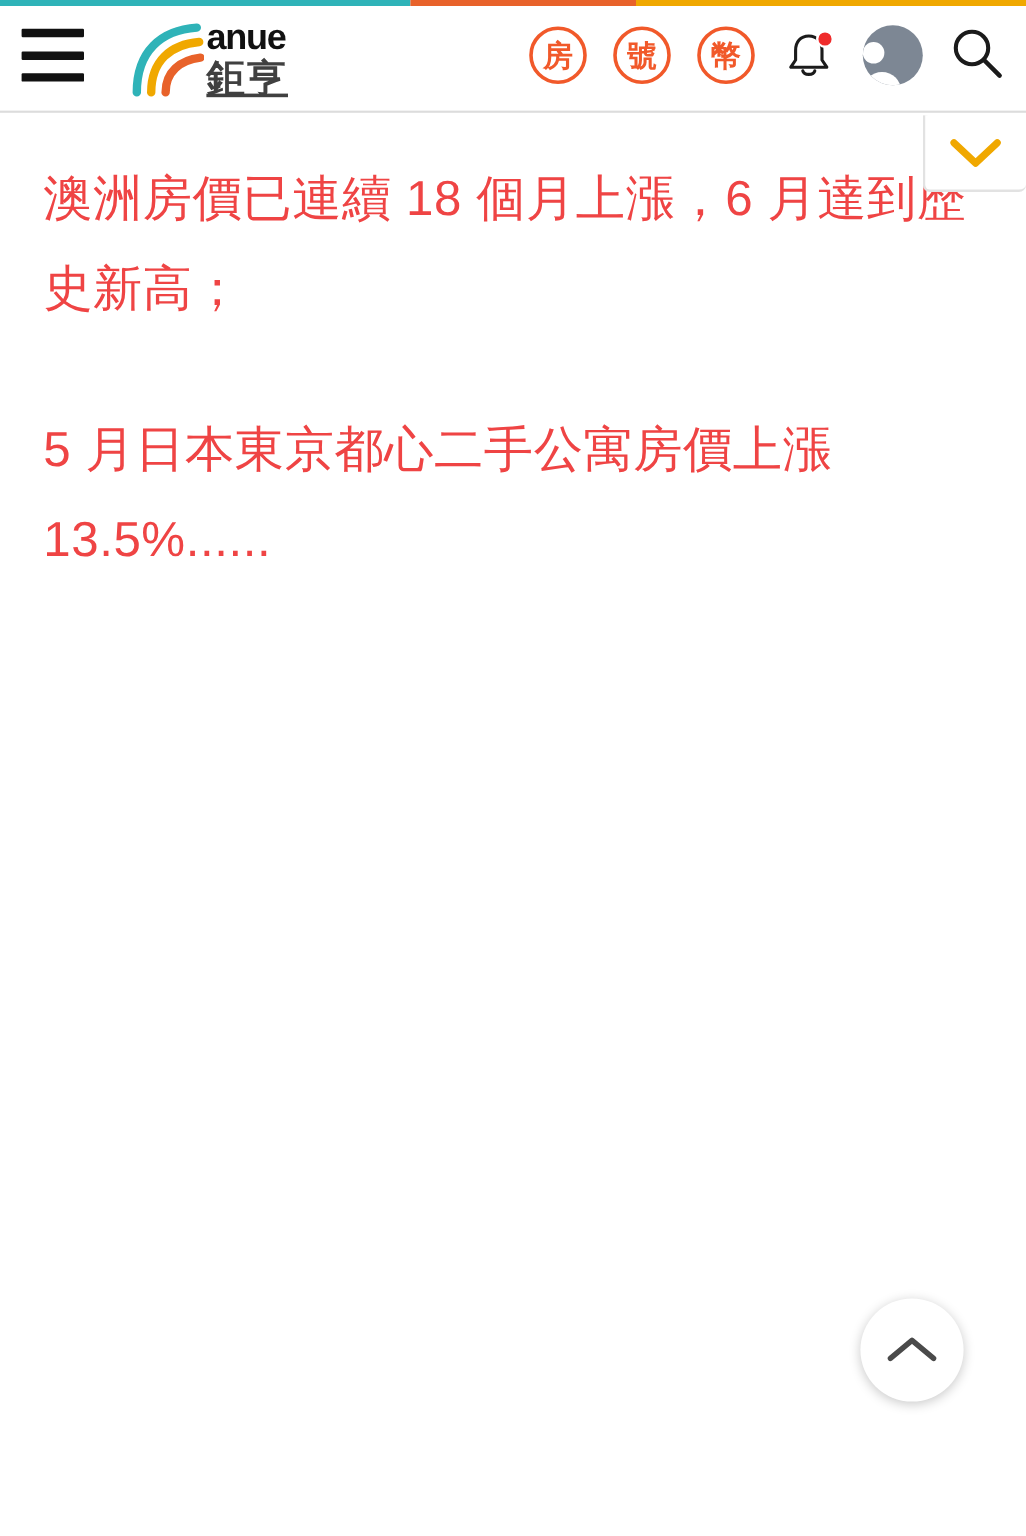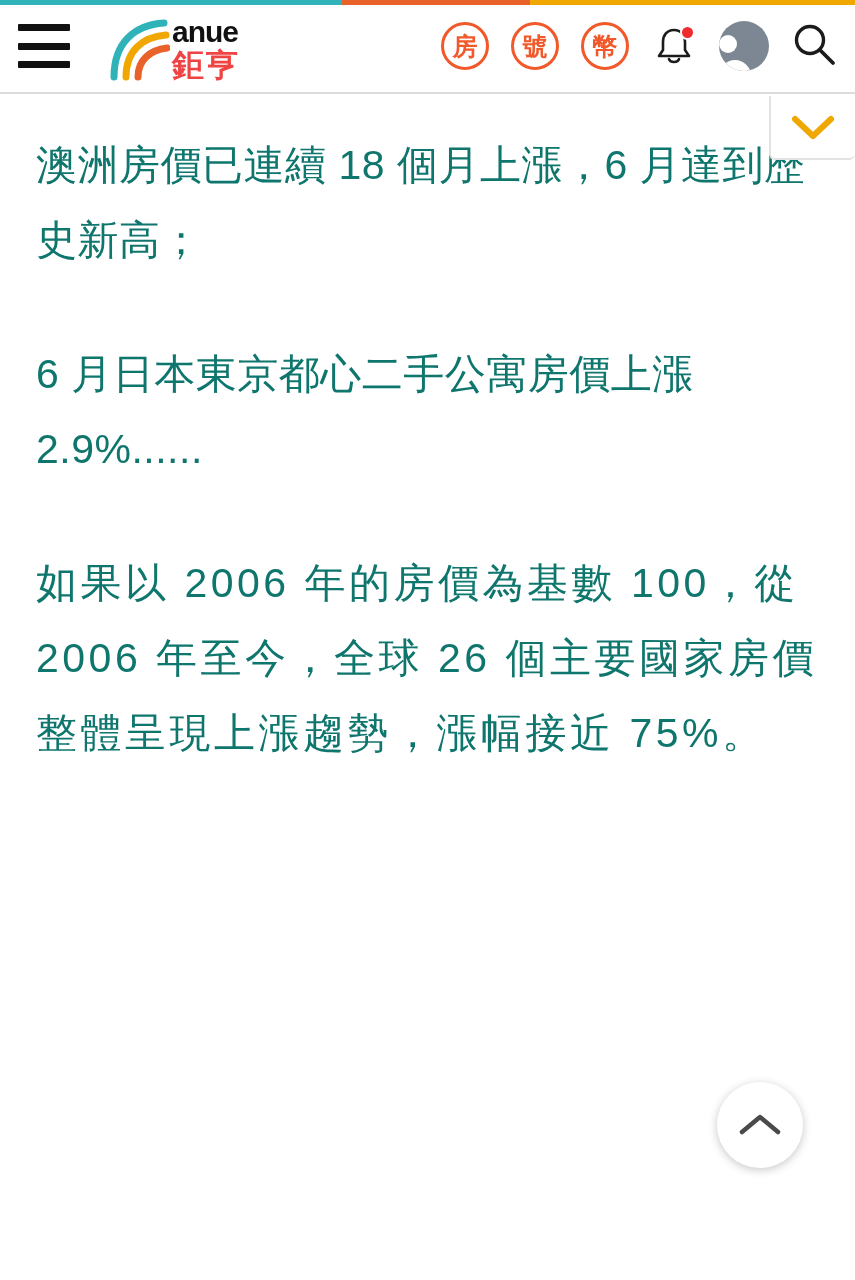--- a/index.html
+++ b/index.html
@@ -76,23 +76,24 @@
   }
   .logo-en {
     font-size: 30px;
     font-weight: bold;
     letter-spacing: -1px;
     color: #111;
   }
   .logo-zh {
     font-size: 32px;
     font-weight: bold;
-    color: #ef4444;
+    color: #404040;
     letter-spacing: 2px;
     margin-top: 2px;
+    text-decoration: underline;
   }
 
   .appbar-spacer { flex: 1 1 auto; }
 
   .icon-group {
     display: flex;
     align-items: center;
     gap: 22px;
     flex: 0 0 auto;
   }
@@ -183,21 +184,21 @@
 
   
   .article {
     padding: 34px 36px 0 36px;
     box-sizing: border-box;
   }
   .article p {
     margin: 0 0 60px 0;
     font-size: 41px;
     line-height: 1.82;
-    color: #0f766e;
+    color: #ef4444;
     letter-spacing: 0.5px;
     font-weight: 500;
   }
   .article p.spread {
     letter-spacing: 3.5px;
   }
 
   
   .fab-top {
     position: absolute;
@@ -284,21 +285,20 @@
 <div class="appbar-divider"></div>
 
 <div class="collapse-pill">
   <svg width="52" height="32" viewBox="0 0 52 32">
     <polyline points="8,8 26,25 44,8" fill="none" stroke="#f0a800" stroke-width="6" stroke-linecap="round" stroke-linejoin="round"></polyline>
   </svg>
 </div>
 
 <div class="article">
   <p>澳洲房價已連續 18 個月上漲，6 月達到歷史新高；</p>
-  <p>6 月日本東京都心二手公寓房價上漲 2.9%......</p>
-  <p class="spread">如果以 2006 年的房價為基數 100，從 2006 年至今，全球 26 個主要國家房價整體呈現上漲趨勢，漲幅接近 75%。</p>
+  <p>5 月日本東京都心二手公寓房價上漲 13.5%......</p>
 </div>
 
 <div class="fab-top">
   <svg width="48" height="30" viewBox="0 0 48 30">
     <polyline points="6,22 24,7 42,22" fill="none" stroke="#4a4a4a" stroke-width="4.5" stroke-linecap="round" stroke-linejoin="round"></polyline>
   </svg>
 </div>
 
 </body></html>

